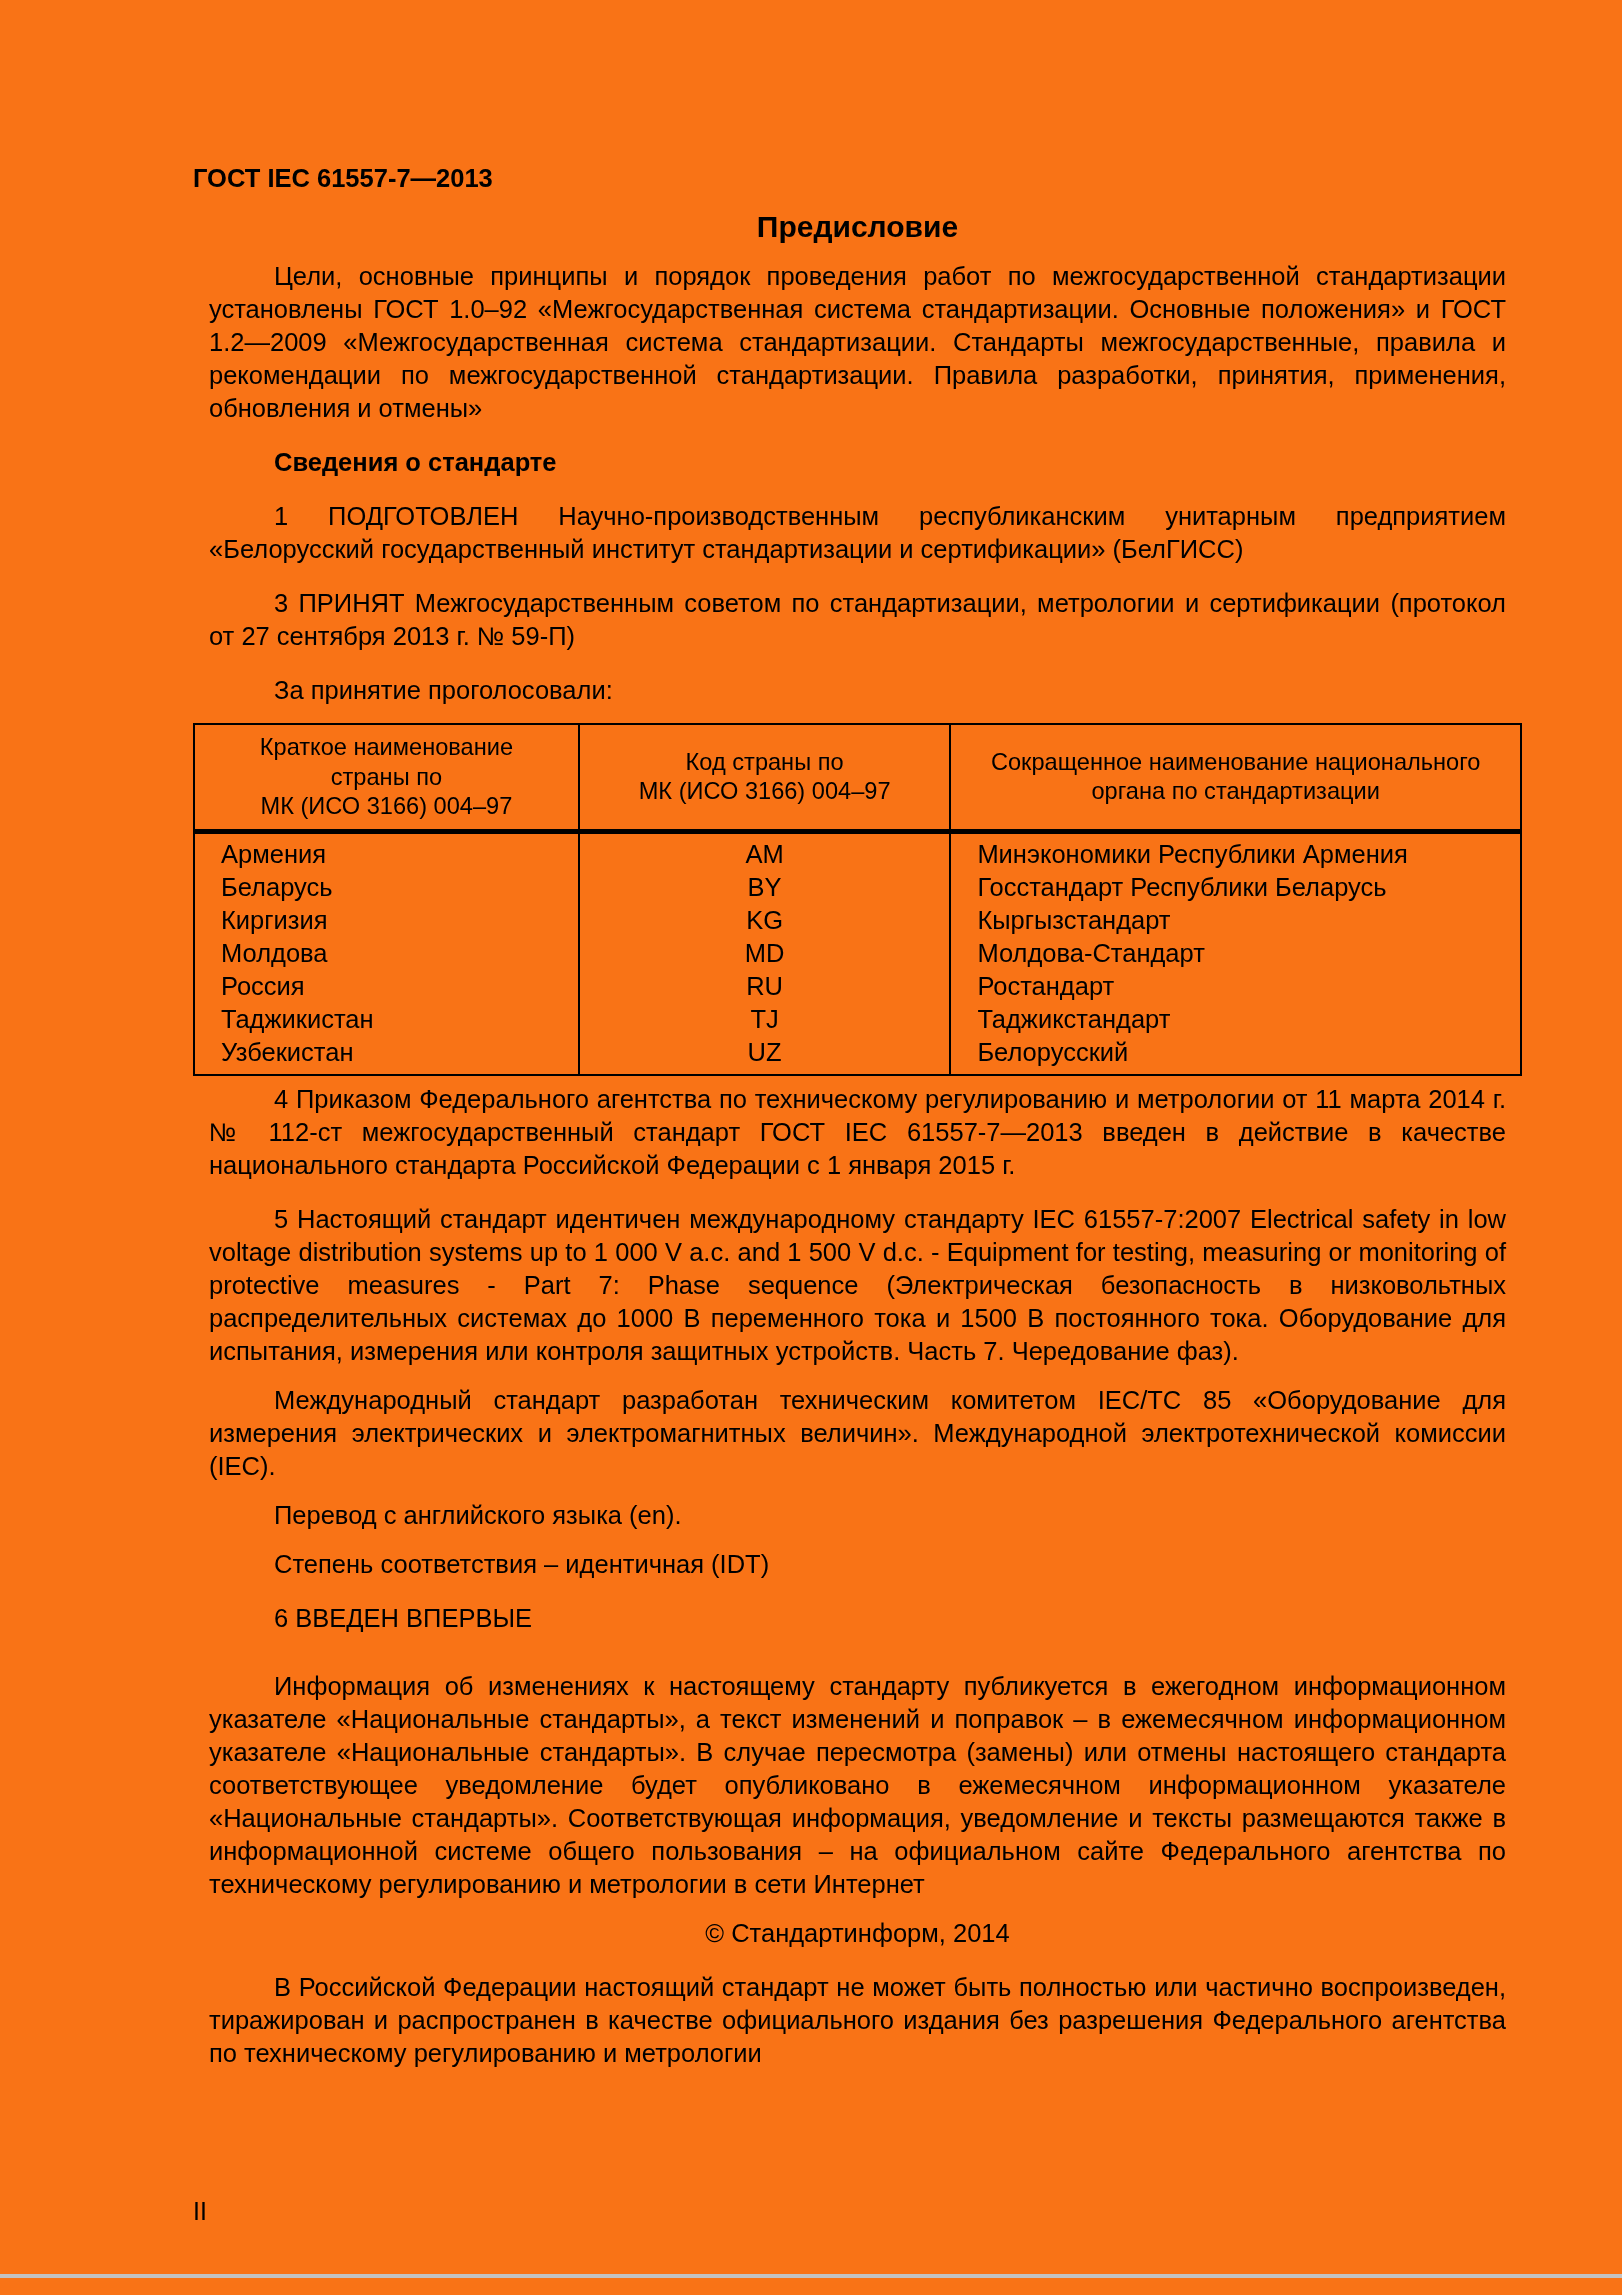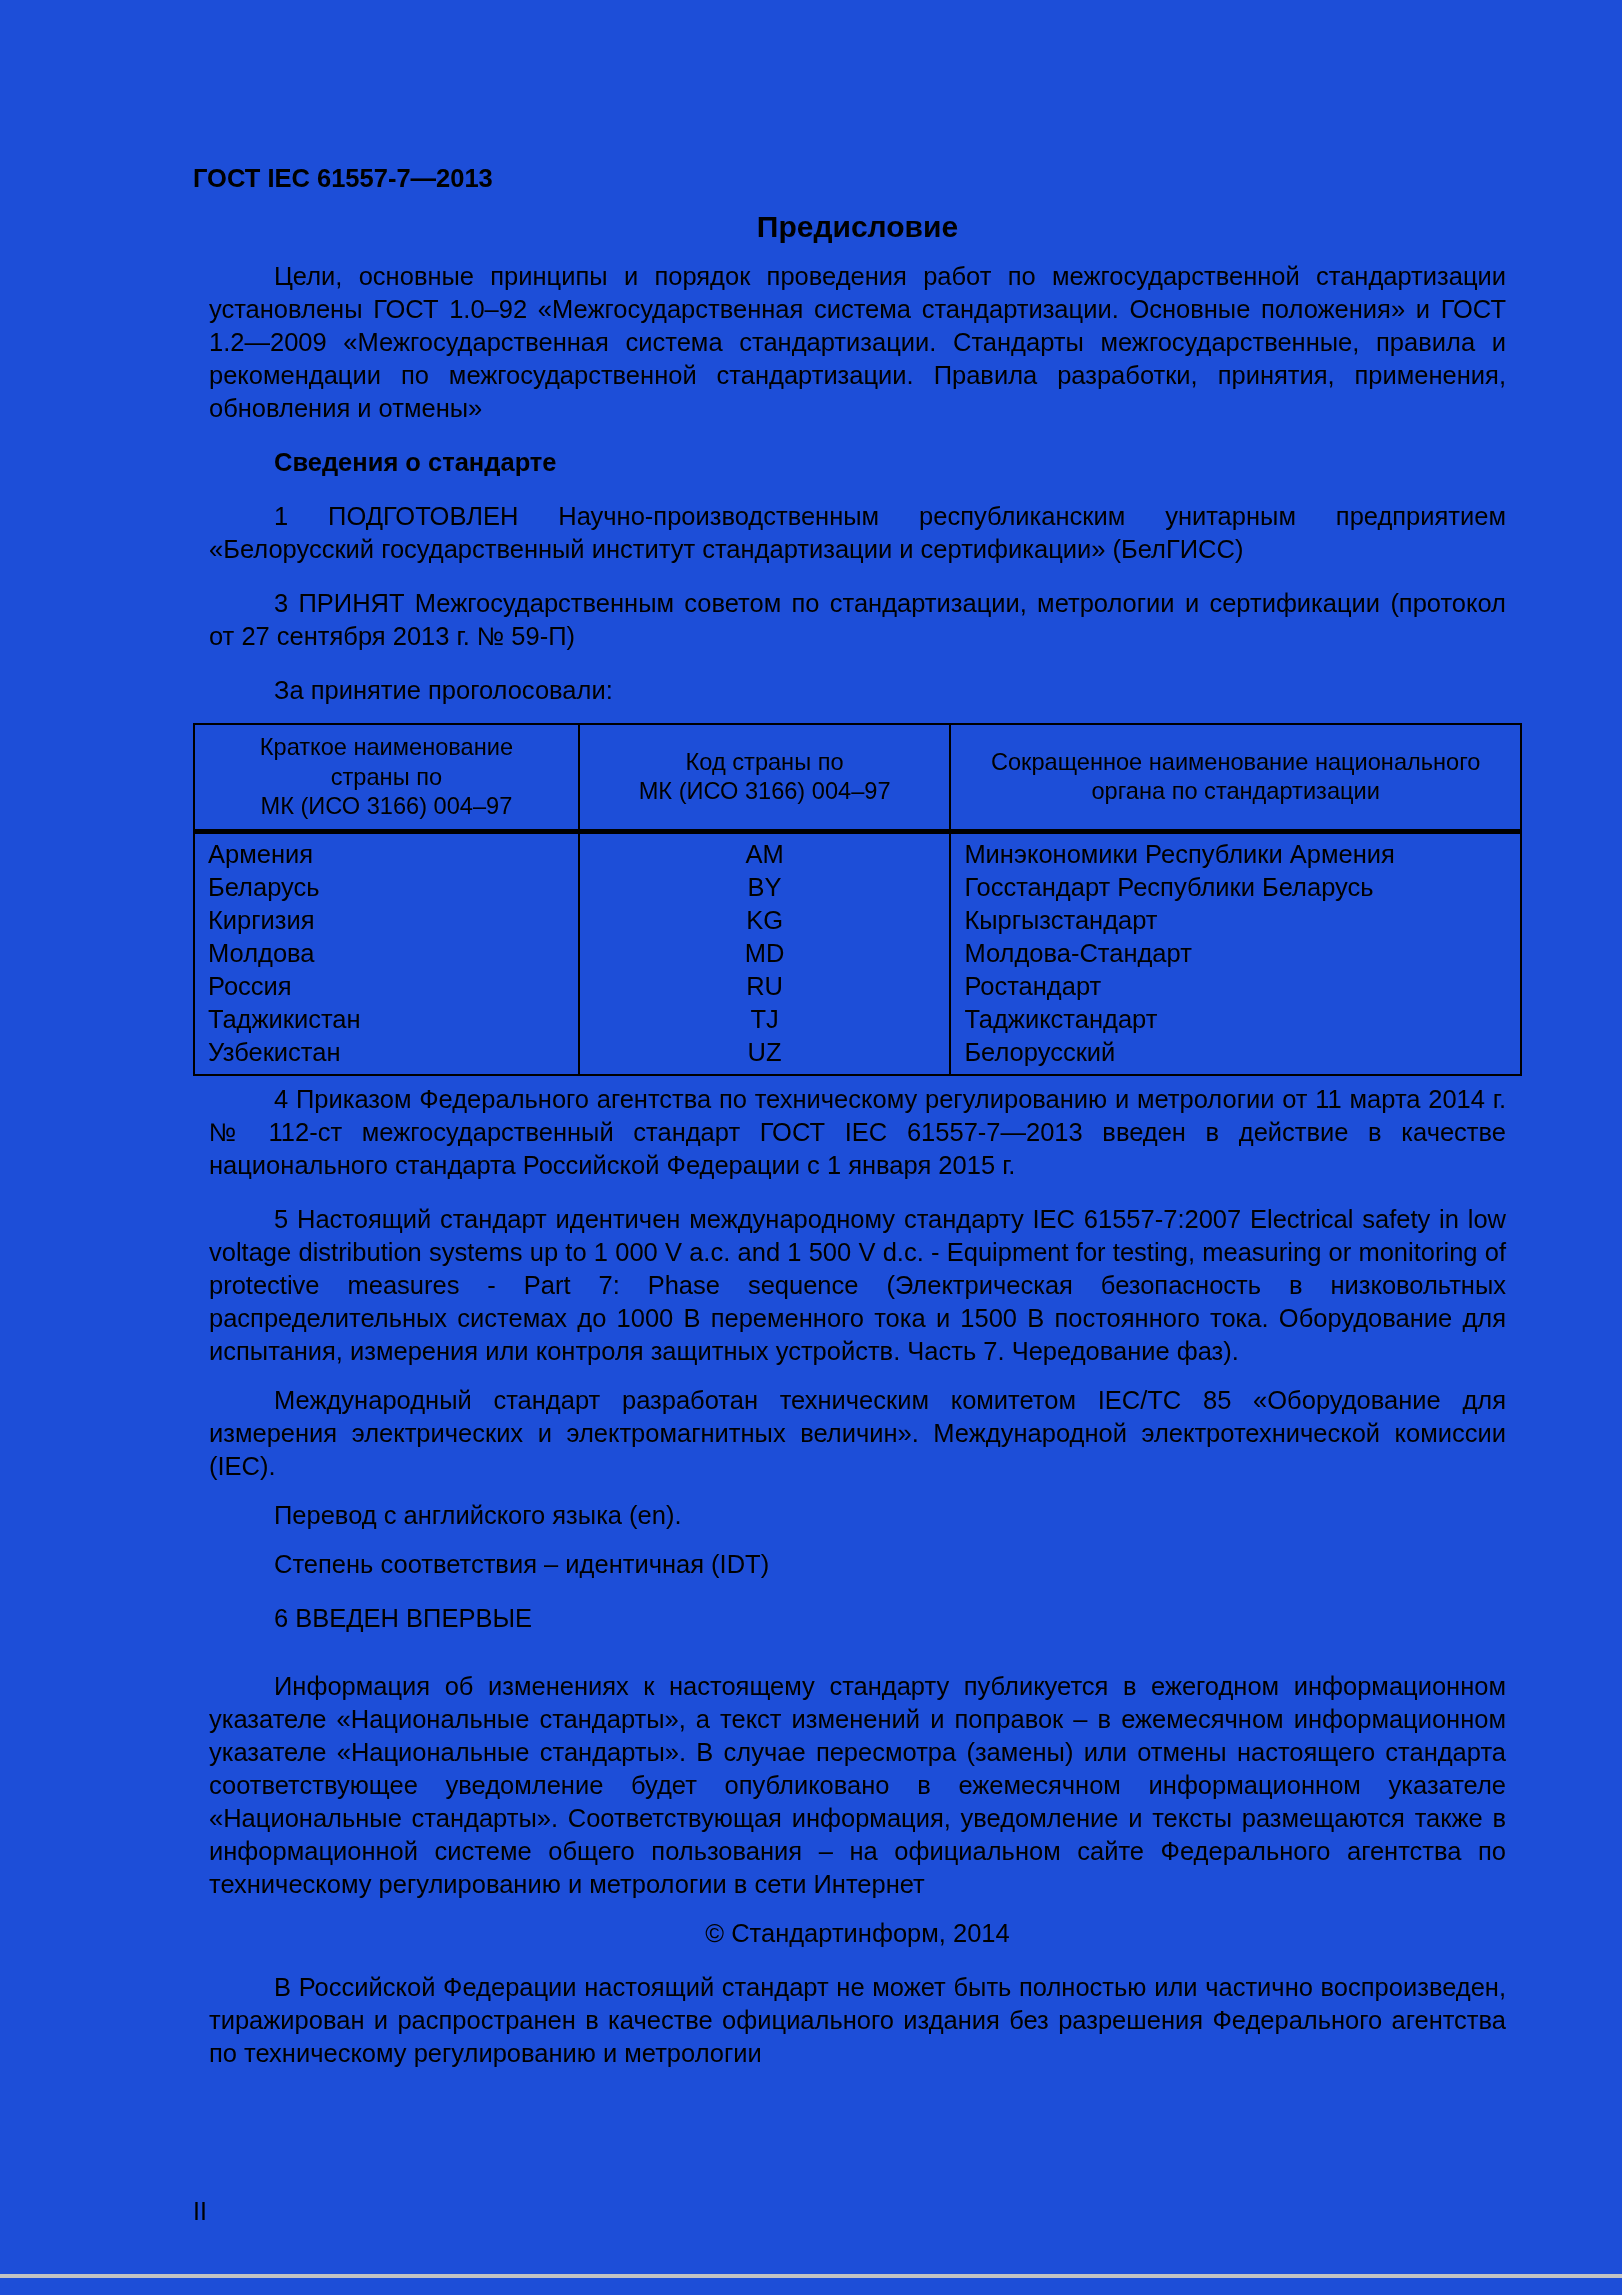--- a/index.html
+++ b/index.html
@@ -4,21 +4,21 @@
 <style>
   * { box-sizing: border-box; }
   html, body {
     margin: 0; padding: 0;
     background: #ffffff;
   }
   .page {
     position: relative;
     width: 1623px;
     height: 2295px;
-    background: #1d4ed8;
+    background: #f97316;
     color: #000000;
     font-family: "Liberation Sans", "DejaVu Sans", sans-serif;
     font-size: 25.5px;
     line-height: 33px;
     padding: 162px 101px 0 193px;
     overflow: hidden;
   }
   .doc-number {
     font-weight: bold;
     text-align: left;
@@ -60,21 +60,21 @@
     text-align: center;
     vertical-align: middle;
     padding: 7.9px 9.2px;
     white-space: pre-line;
   }
   .vote-table td {
     border-left: 2px solid #000;
     border-right: 2px solid #000;
     font-size: 25.5px;
     line-height: 33px;
-    padding: 0 13px;
+    padding: 0 26px;
     text-align: left;
     vertical-align: middle;
   }
   .vote-table td.cell-code { text-align: center; }
   .vote-table tbody tr:first-child td { padding-top: 3.9px; }
   .vote-table tbody tr:last-child td { padding-bottom: 5.2px; }
   .col-country { width: 29%; margin-left: 37px; }
   .col-code    { width: 28%; }
   .col-org     { width: 43%; }
   .page-number {

